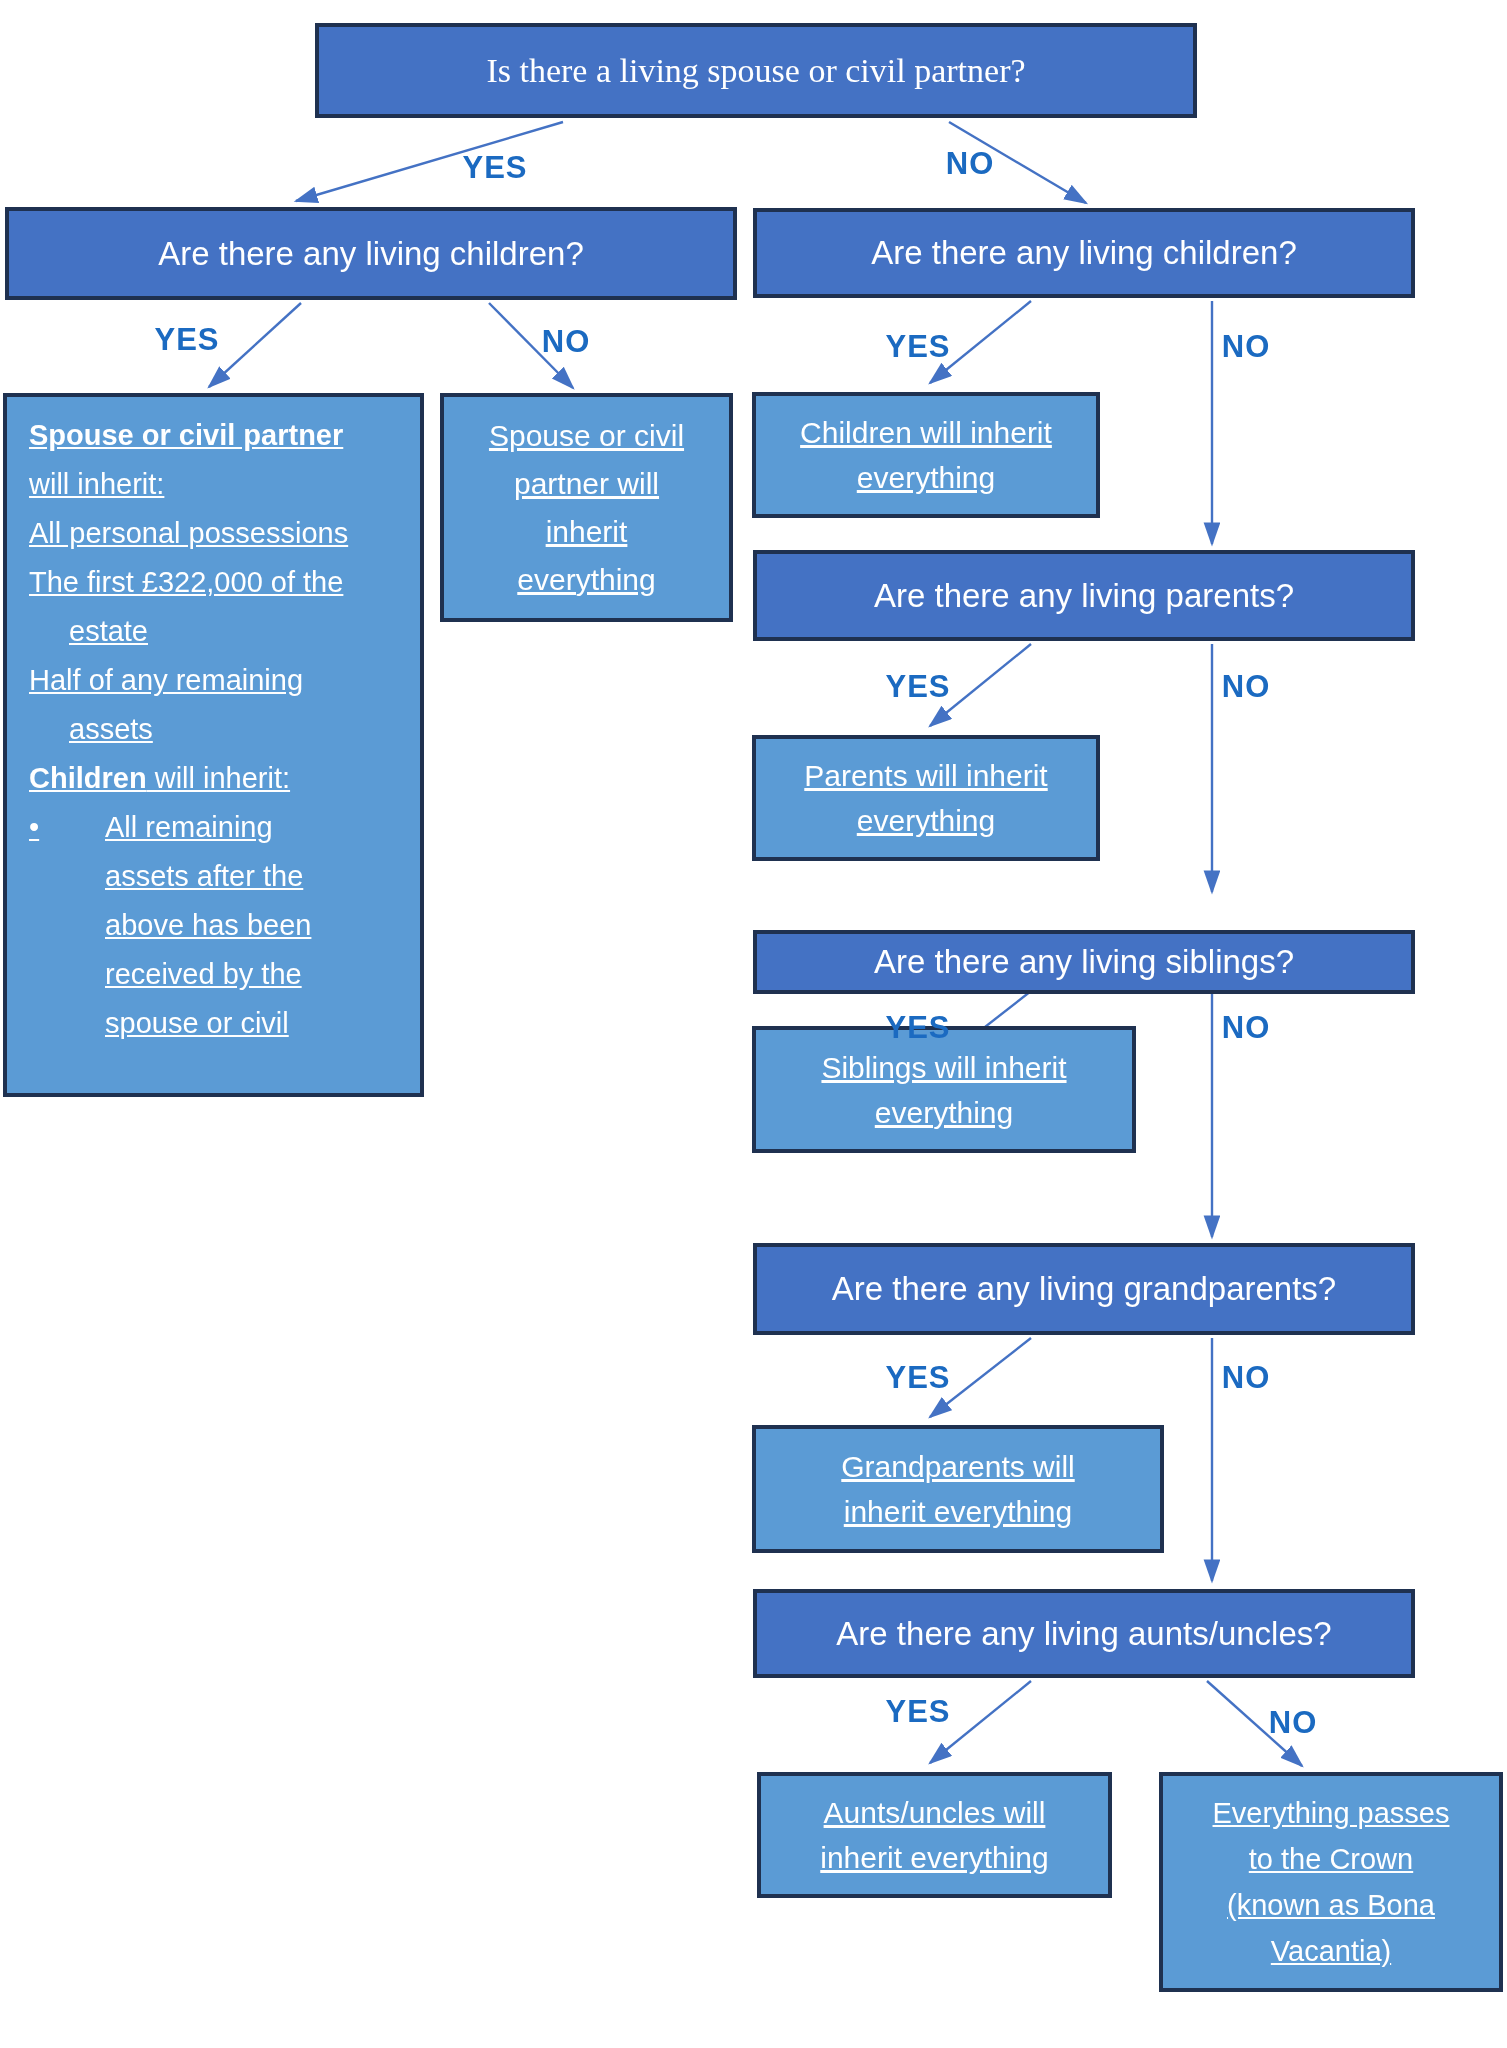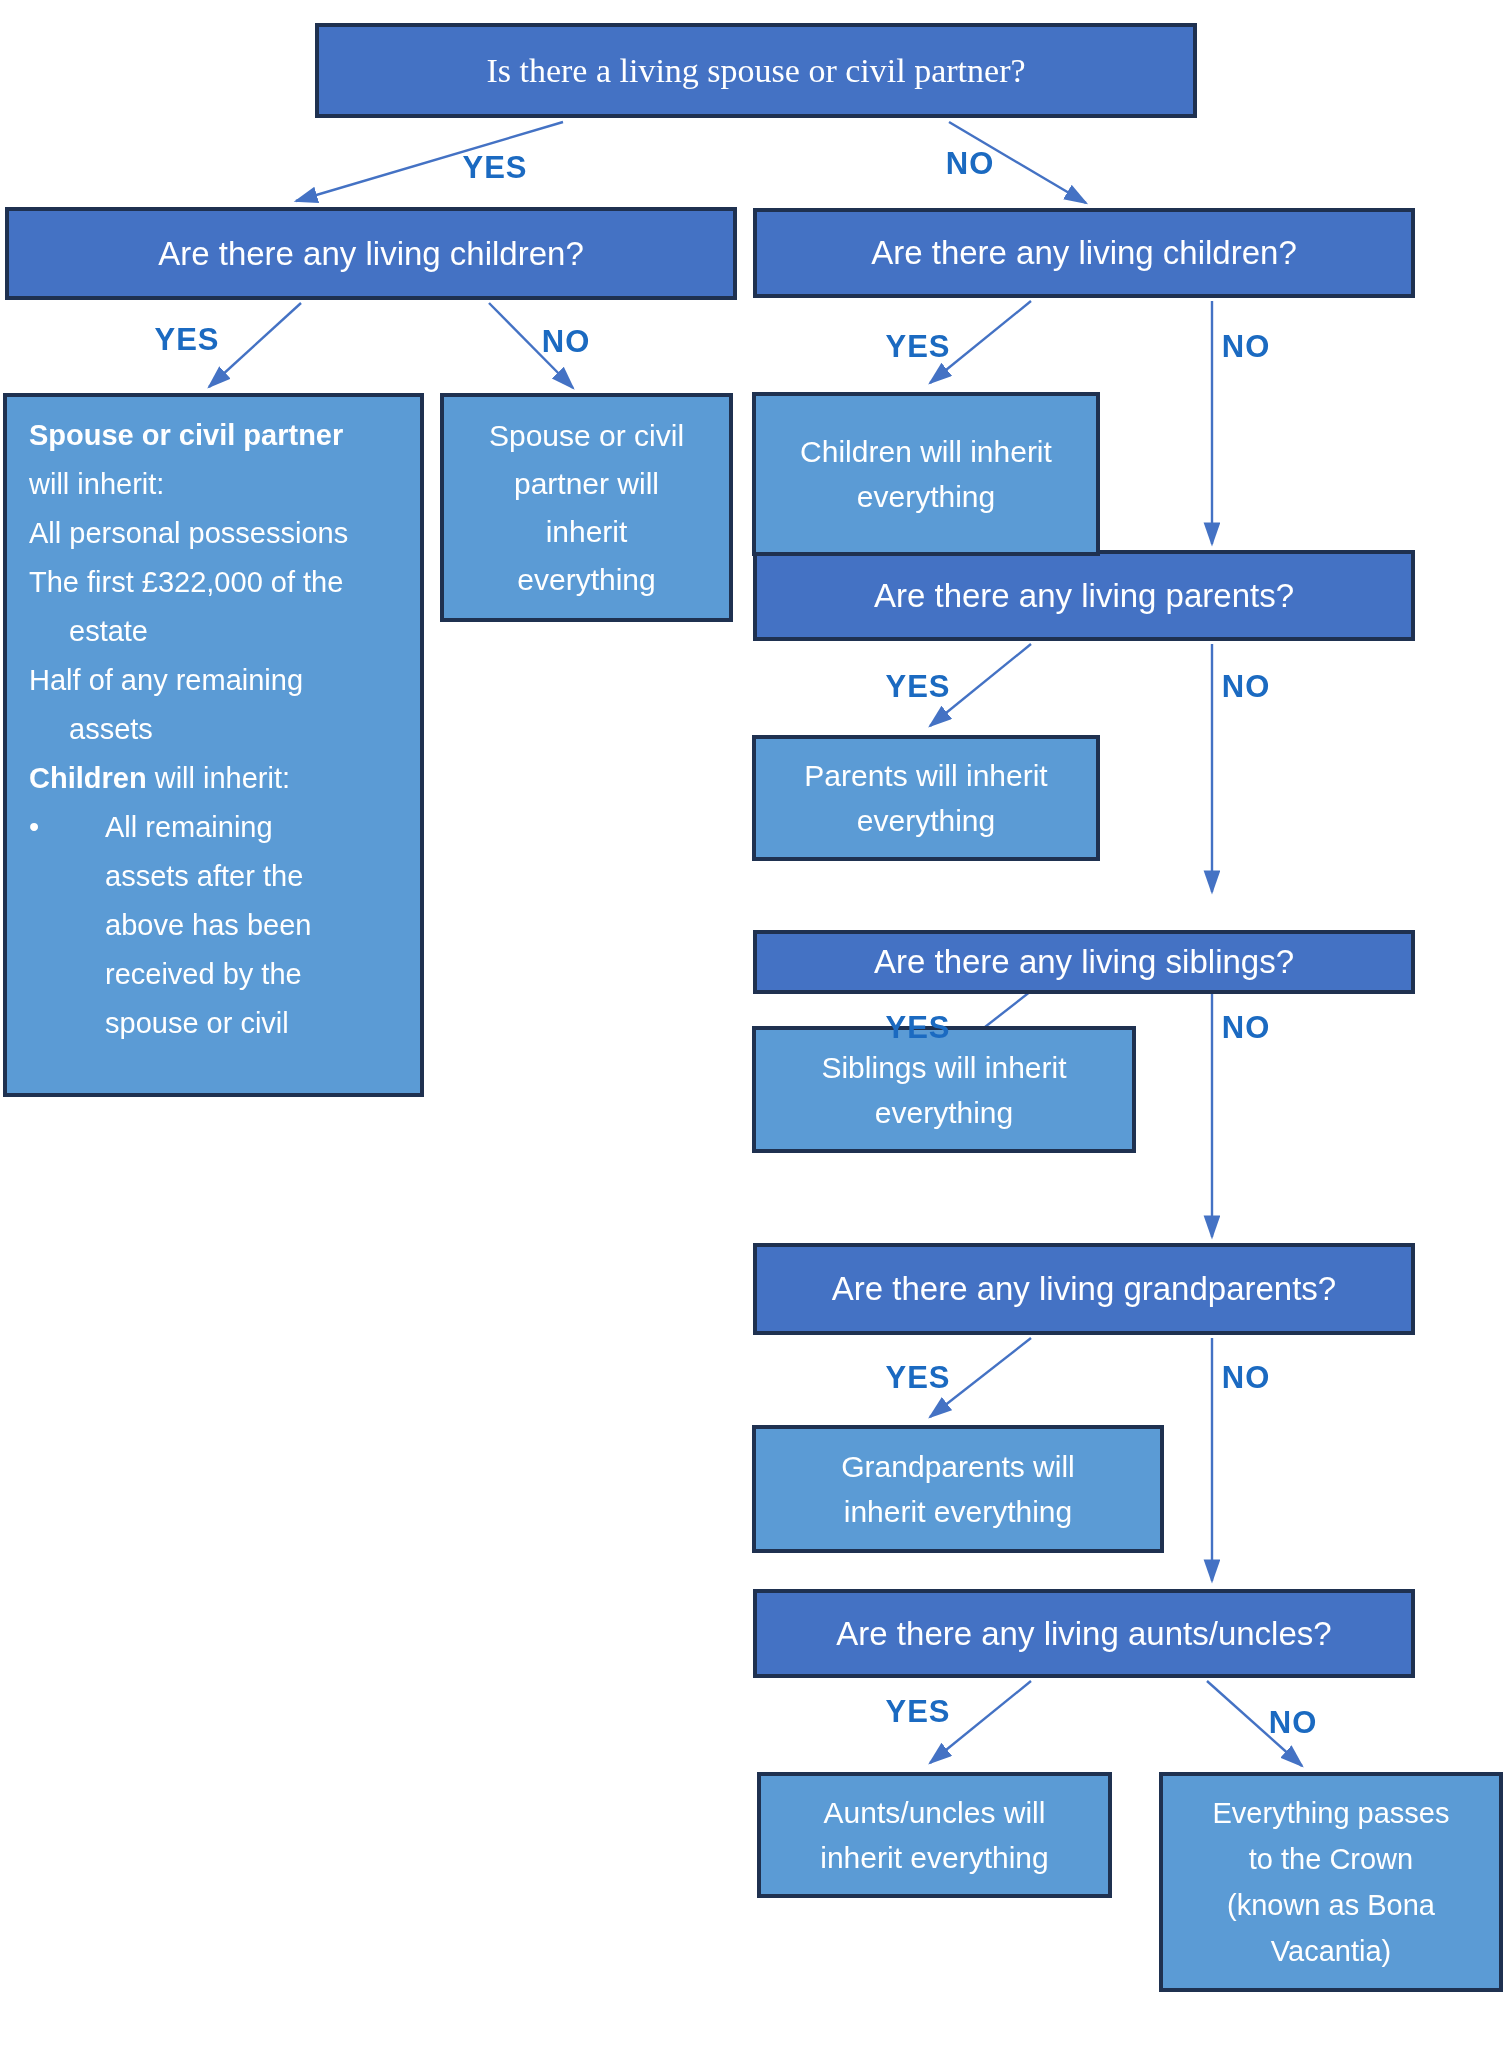--- a/index.html
+++ b/index.html
@@ -17,21 +17,21 @@
   .box{
     position:absolute;
     box-sizing:border-box;
     border:4px solid var(--box_border,#1F3150);
     color:var(--box_text,#fff);
     display:flex;flex-direction:column;align-items:center;justify-content:center;
     text-align:center;
   }
   .q{background:var(--question_fill,#4472C4);font-size:33px;}
   .q.root{font-size:34px;font-family:Liberation Serif, serif;}
-  .a{background:var(--outcome_fill,#5B9BD5);font-size:30px;line-height:45px;}
+  .a{background:var(--outcome_fill,#5B9BD5);font-size:30px;line-height:45px;text-decoration:underline;}
   .a .ln{white-space:nowrap;}
   .spouse-box{line-height:48px;}
   .crown-box{font-size:29px;line-height:46px;margin-left:36px;}
   .detail{
     align-items:stretch;justify-content:flex-start;
     text-align:left;
     font-size:29px;line-height:49px;
     padding:14px 16px 0 22px;
   }
   .detail .rln{white-space:nowrap;}
@@ -125,21 +125,21 @@
       <div class="rln ind2"><span>spouse or civil</span></div>
     </div>
 
   <div class="box a spouse-box" style="left:440px;top:393px;width:293px;height:229px">
       <div class="ln">Spouse or civil</div>
       <div class="ln">partner will</div>
       <div class="ln">inherit</div>
       <div class="ln">everything</div>
     </div>
 
-  <div class="box a" style="left:752px;top:392px;width:348px;height:164px">
+  <div class="box a" style="left:752px;top:392px;width:348px;height:126px">
       <div class="ln">Children will inherit</div>
       <div class="ln">everything</div>
     </div>
 
   <div class="box a" style="left:752px;top:735px;width:348px;height:126px">
       <div class="ln">Parents will inherit</div>
       <div class="ln">everything</div>
     </div>
 
   <div class="box a" style="left:752px;top:1026px;width:384px;height:127px">

